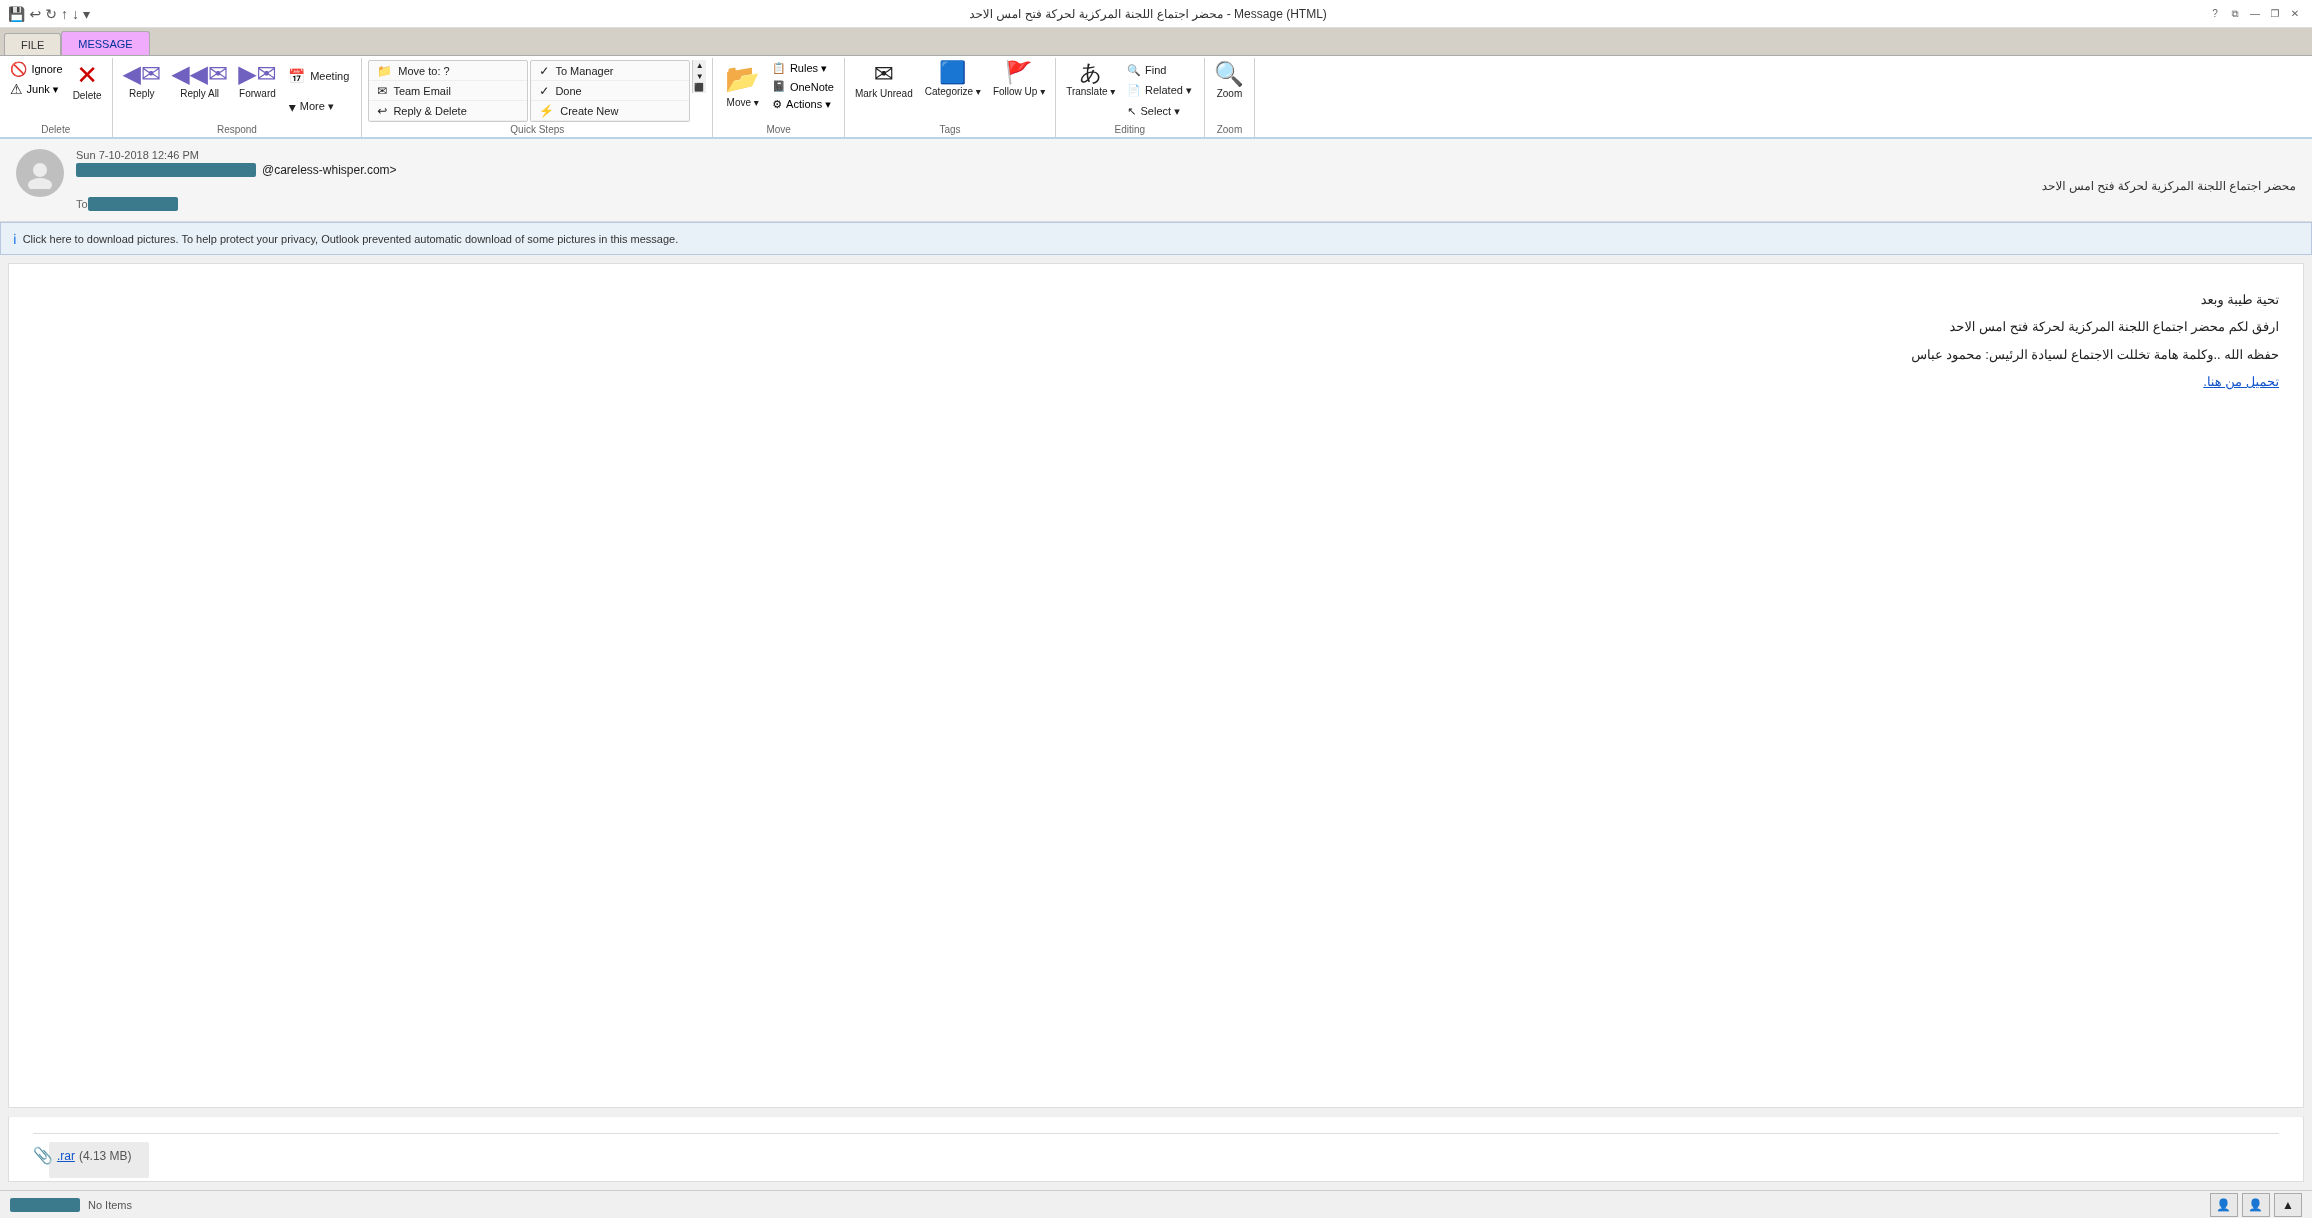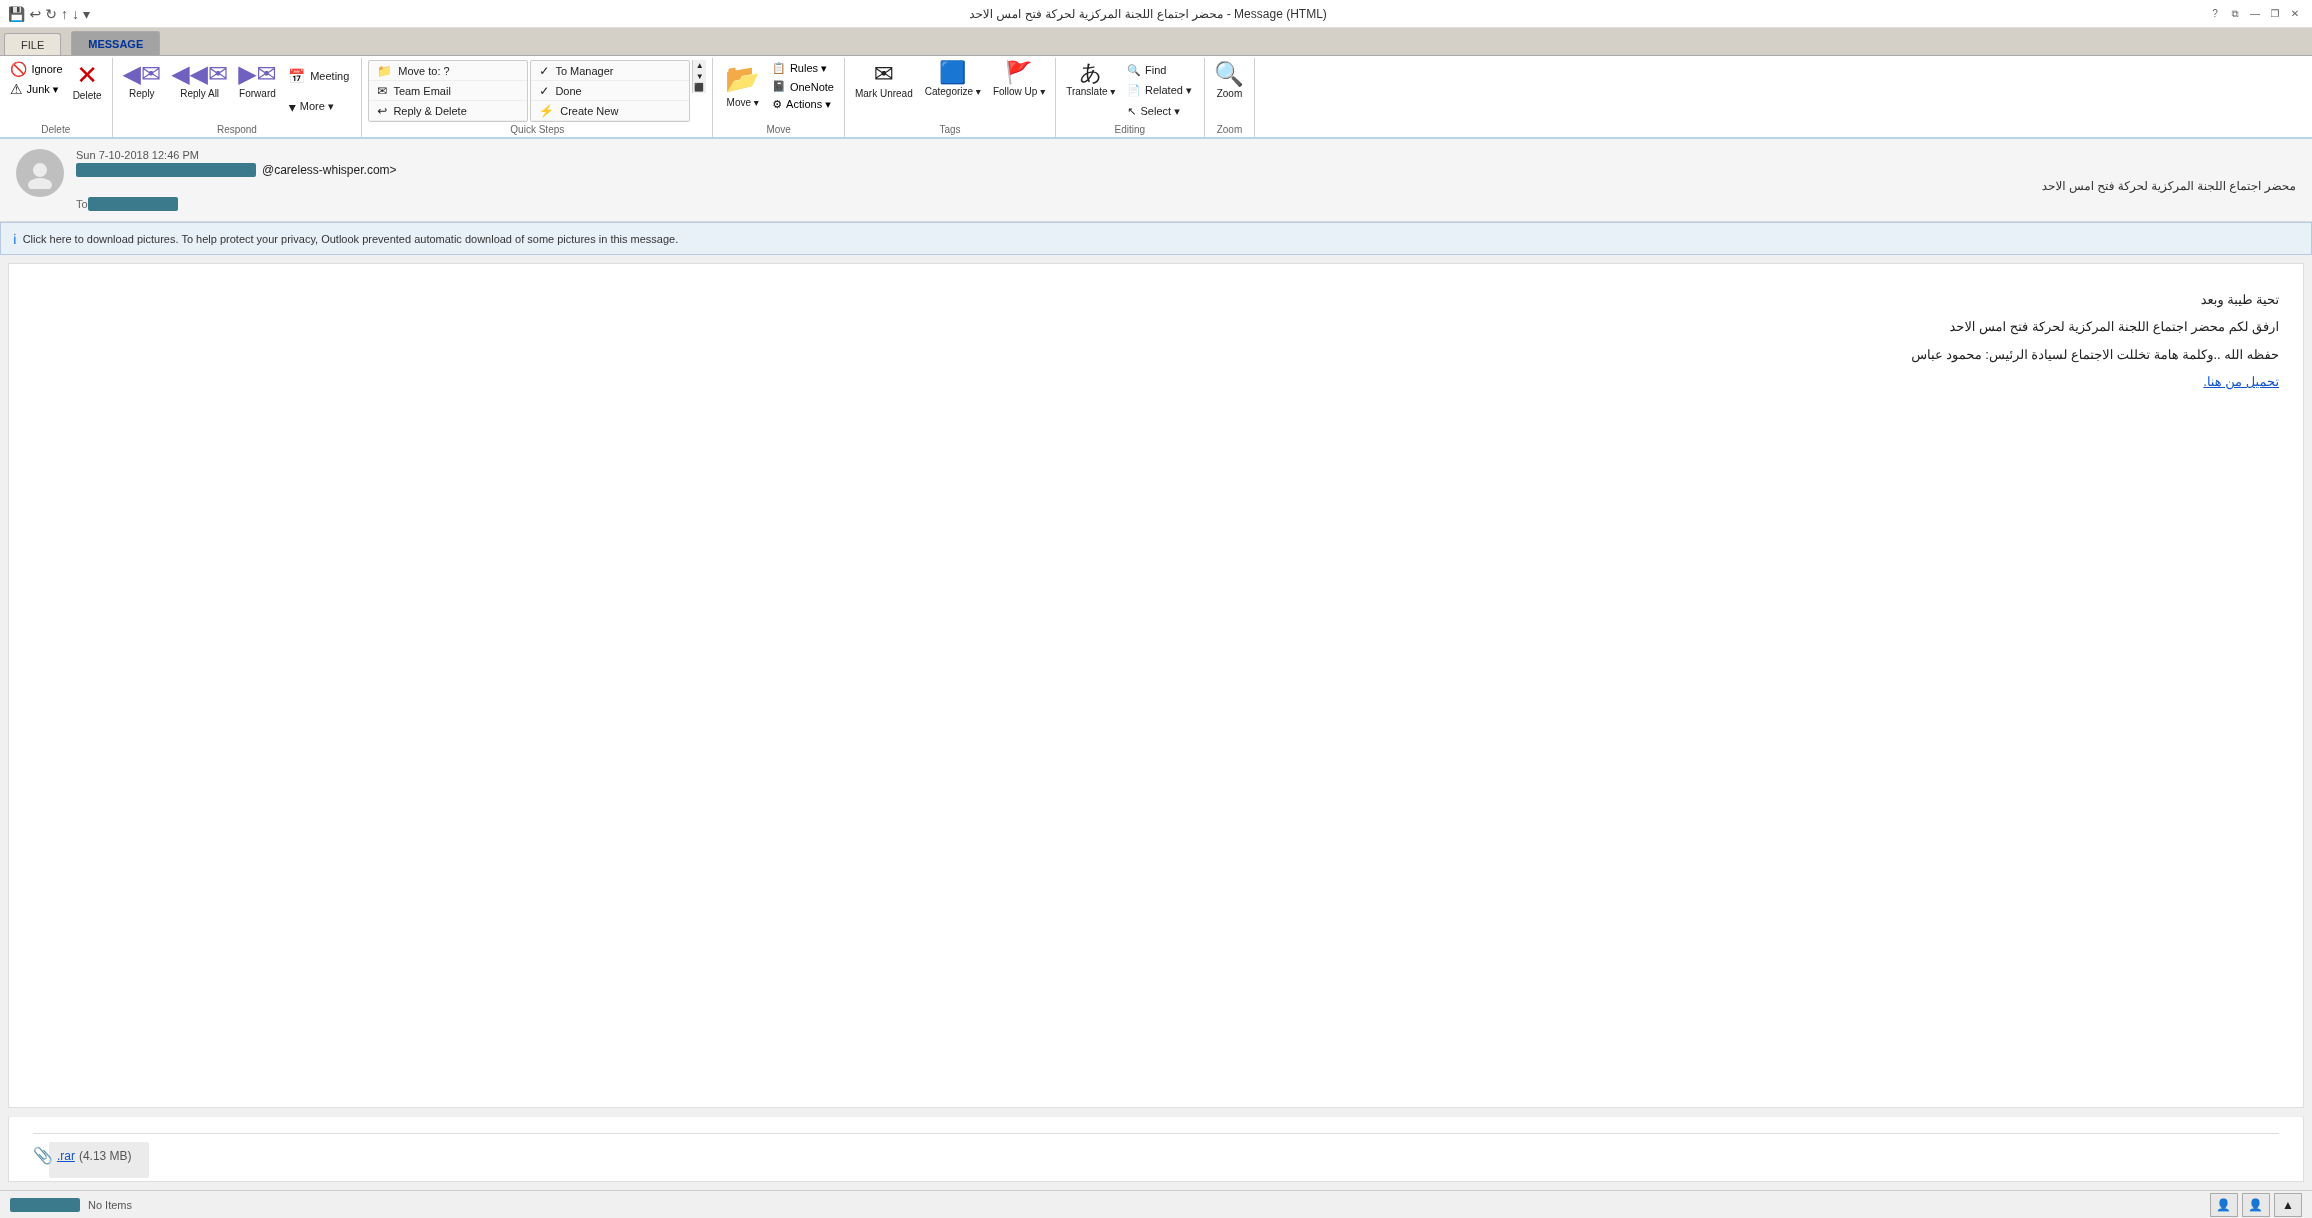--- a/index.html
+++ b/index.html
@@ -36,27 +36,27 @@
       padding: 4px 16px;
       font-size: 11px;
       cursor: pointer;
       border: 1px solid #aaa;
       border-bottom: none;
       background: #e8e4da;
       color: #333;
       height: 22px;
       display: flex;
       align-items: center;
-      margin-right: 10px;
+      margin-right: 0;
       border-radius: 3px 3px 0 0;
     }
     .tab.active {
-      background: #a3a3a3;
+      background: #f0abfc;
       color: #003399;
-      font-weight: bold;
+      font-weight: normal;
       border-color: #aaa;
       height: 24px;
     }
 
     
     .ribbon {
       background: #fff;
       border-bottom: 2px solid #b8d4e8;
       display: flex;
       align-items: stretch;

